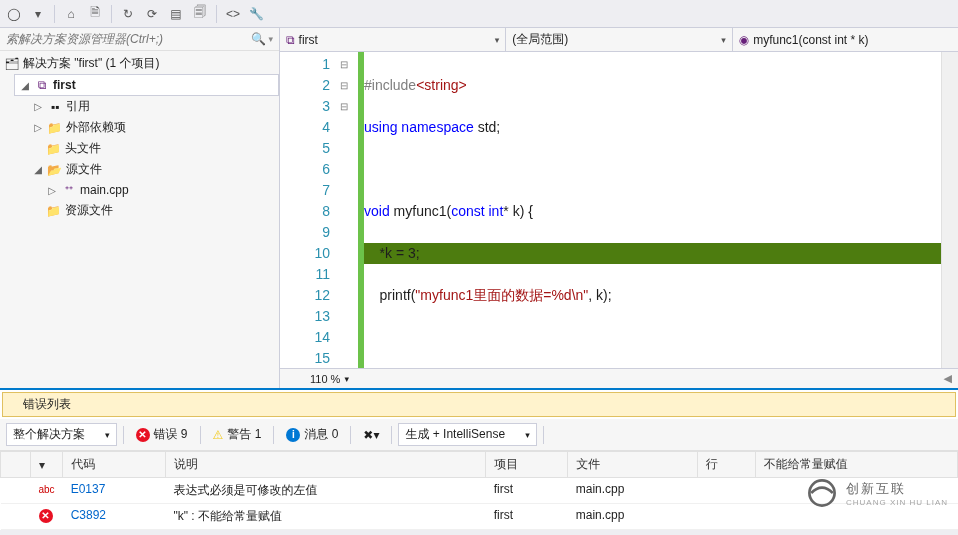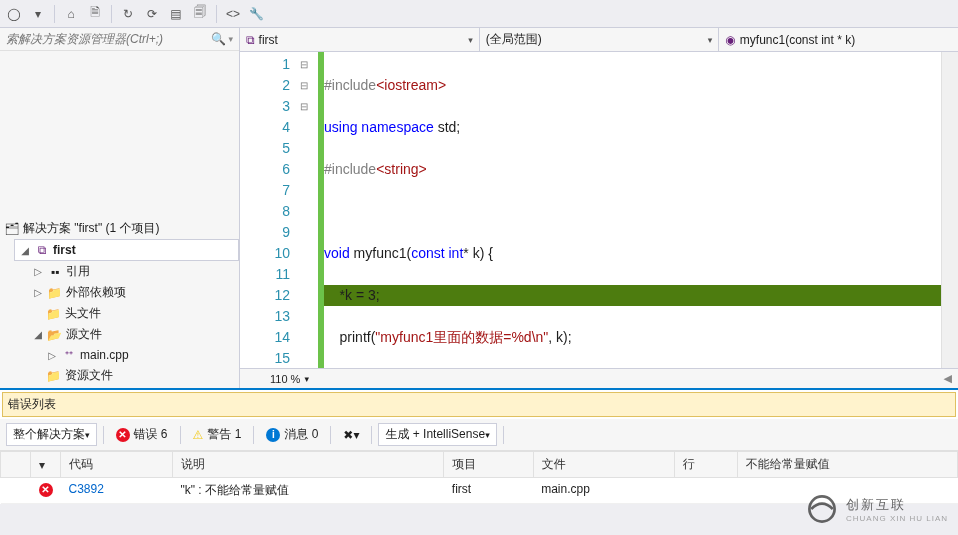--- a/index.html
+++ b/index.html
@@ -4,21 +4,21 @@
 <style>
 * { margin: 0; padding: 0; box-sizing: border-box; font-family: "Microsoft YaHei", "Segoe UI", Arial, sans-serif; }
 body { width: 958px; height: 535px; background: #eeeef2; font-size: 12px; color: #1e1e1e; overflow: hidden; position: relative; }
 
 .toolbar { height: 28px; background: #eeeef2; border-bottom: 1px solid #cccedb; display: flex; align-items: center; padding: 0 4px; gap: 4px; }
 .tb-btn { width: 20px; height: 20px; display: flex; align-items: center; justify-content: center; cursor: pointer; color: #555; }
 .tb-sep { width: 1px; height: 18px; background: #cccedb; margin: 0 2px; }
 
 .main-area { display: flex; height: 360px; }
 
-.left-panel { width: 240px; background: #f6f6f6; border-right: 1px solid #cccedb; display: flex; flex-direction: column; justify-content: space-between; }
+.left-panel { width: 280px; background: #f6f6f6; border-right: 1px solid #cccedb; display: flex; flex-direction: column; }
 .search-box { display: flex; align-items: center; padding: 4px 6px; border-bottom: 1px solid #e0e0e0; }
 .search-input { flex: 1; border: none; background: transparent; font-style: italic; color: #999; font-size: 12px; outline: none; }
 .tree { padding: 2px 0; }
 .tree-item { display: flex; align-items: center; padding: 2px 4px; gap: 3px; cursor: pointer; }
 .tree-toggle { width: 12px; color: #666; font-size: 10px; text-align: center; }
 .tree-icon { width: 16px; height: 16px; display: inline-flex; align-items: center; justify-content: center; }
 .bold { font-weight: bold; }
 .proj-selected { background: #fff; border: 1px solid #cccedb; }
 
 .editor-panel { flex: 1; display: flex; flex-direction: column; background: #fff; }
@@ -36,36 +36,36 @@
 .hl-line { background: #4d7c0f; }
 .kw { color: #0000ff; }
 .pre { color: #808080; }
 .cls { color: #a31515; }
 .str { color: #a31515; }
 
 .zoom-bar { height: 20px; border-top: 1px solid #cccedb; display: flex; align-items: center; padding: 0 6px; font-size: 11px; background: #f6f6f6; }
 .zoom-dd { display: flex; align-items: center; gap: 4px; margin-left: 24px; }
 
 .bottom-panel { border-top: 2px solid #007acc; background: #fff; }
-.panel-title { background: #fff3cd; border: 1px solid #e0c060; padding: 3px 5px; font-size: 12px; margin: 2px; }
+.panel-title { background: #fff3cd; border: 1px solid #e0c060; padding: 3px 20px; font-size: 12px; margin: 2px; }
 .error-toolbar { display: flex; align-items: center; padding: 4px 6px; gap: 6px; border-bottom: 1px solid #e0e0e0; background: #f6f6f6; }
-.et-dd { display: flex; align-items: center; gap: 0; padding: 2px 6px; border: 1px solid #cccedb; background: #fff; font-size: 12px; }
+.et-dd { display: flex; align-items: center; gap: 20px; padding: 2px 6px; border: 1px solid #cccedb; background: #fff; font-size: 12px; }
 .et-btn { display: flex; align-items: center; gap: 4px; padding: 2px 6px; font-size: 12px; cursor: pointer; }
 .et-sep { width: 1px; height: 18px; background: #cccedb; }
 .err-ico { width: 14px; height: 14px; border-radius: 50%; display: inline-flex; align-items: center; justify-content: center; font-size: 10px; color: #fff; font-weight: bold; }
 .err-red { background: #e81123; }
 .warn-ico { color: #f2c811; }
 .info-ico { background: #0078d4; }
 
 .error-table { width: 100%; border-collapse: collapse; font-size: 12px; }
 .error-table th { text-align: left; padding: 4px 8px; border: 1px solid #e0e0e0; background: #f6f6f6; font-weight: normal; color: #333; }
 .error-table td { padding: 4px 8px; border-bottom: 1px solid #f0f0f0; vertical-align: top; }
 .err-code-link { color: #0066cc; }
 
-.watermark { position: absolute; bottom: 8px; right: 10px; display: flex; align-items: center; gap: 6px; opacity: 0.75; }
+.watermark { position: absolute; bottom: 24px; right: 10px; display: flex; align-items: center; gap: 6px; opacity: 0.75; }
 .watermark-logo { width: 36px; height: 36px; }
 .watermark-text { font-size: 13px; letter-spacing: 2px; color: #333; }
 .watermark-sub { font-size: 8px; color: #888; letter-spacing: 1px; text-align: center; }
 
 .scroll-v { width: 17px; background: #f0f0f0; border-left: 1px solid #e0e0e0; }
 </style>
 </head>
 <body>
 
 <div class="toolbar">
@@ -182,23 +182,22 @@
         <div>⊟</div>
           <div></div>
           <div></div>
           <div></div>
           <div></div>
           <div></div>
           <div></div>
       </div>
       <div class="change-bar"></div>
       <div class="code-text">
-<div class="code-line"><span class="pre">#include</span><span class="cls">&lt;iostream&gt;</span></div>
+<div class="code-line"><span class="pre">#include</span><span class="cls">&lt;string&gt;</span></div>
 <div class="code-line"><span class="kw">using namespace</span><span> std;</span></div>
-<div class="code-line"><span class="pre">#include</span><span class="cls">&lt;string&gt;</span></div>
 <div class="code-line"></div>
 <div class="code-line"><span class="kw">void</span><span> myfunc1(</span><span class="kw">const int</span><span>* k) {</span></div>
 <div class="code-line hl-line"><span>    *k = 3;</span></div>
 <div class="code-line"><span>    printf(</span><span class="str">"myfunc1里面的数据=%d\n"</span><span>, k);</span></div>
 
 
 
 
 
 
@@ -223,21 +222,21 @@
 <div class="bottom-panel">
   <div class="panel-title">错误列表</div>
   <div class="error-toolbar">
     <div class="et-dd">
       <span>整个解决方案</span>
         <span style="font-size:9px">▾</span>
     </div>
     <span class="et-sep"></span>
     <div class="et-btn">
       <span class="err-ico err-red">✕</span>
-      <span>错误 6</span>
+      <span>错误 9</span>
     </div>
     <span class="et-sep"></span>
     <div class="et-btn">
       <span class="warn-ico">⚠</span>
       <span>警告 1</span>
     </div>
     <span class="et-sep"></span>
     <div class="et-btn">
       <span class="err-ico info-ico">i</span>
       <span>消息 0</span>
@@ -262,20 +261,30 @@
       <th>说明</th>
       <th>项目</th>
       <th>文件</th>
       <th>行</th>
       <th>不能给常量赋值</th>
     </tr>
       </thead>
     <tbody>
       <tr>
         <td></td>
+        <td><span style="color:#c00;font-size:10px">abc</span></td>
+        <td class="err-code-link">E0137</td>
+        <td>表达式必须是可修改的左值</td>
+        <td>first</td>
+        <td>main.cpp</td>
+        <td></td>
+          <td></td>
+      </tr>
+      <tr>
+        <td></td>
         <td><span class="err-ico err-red">✕</span></td>
         <td class="err-code-link">C3892</td>
         <td>"k" : 不能给常量赋值</td>
         <td>first</td>
         <td>main.cpp</td>
         <td></td>
           <td></td>
       </tr>
     </tbody>
   </table>

